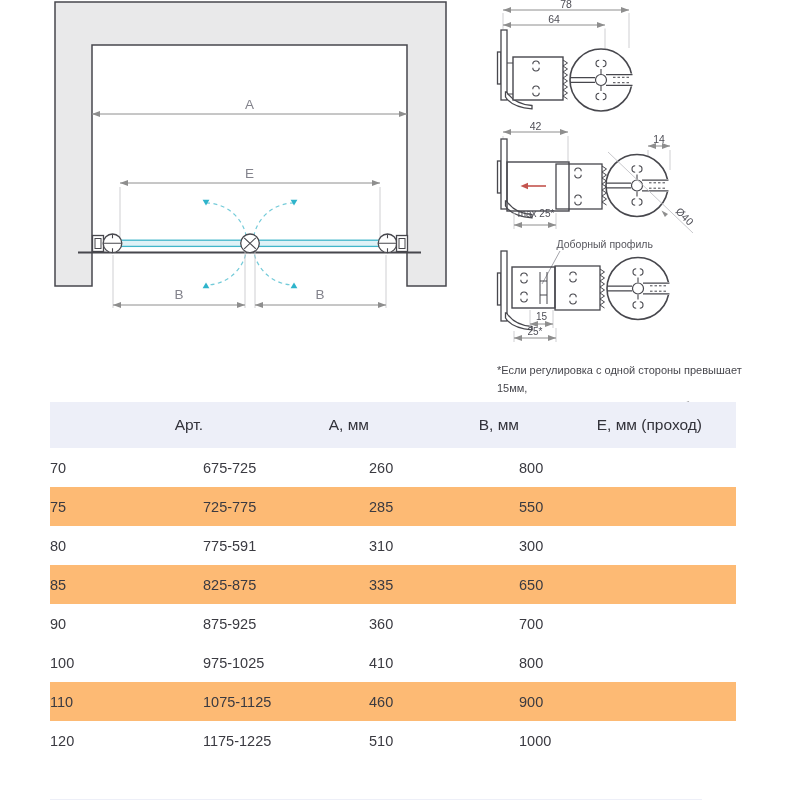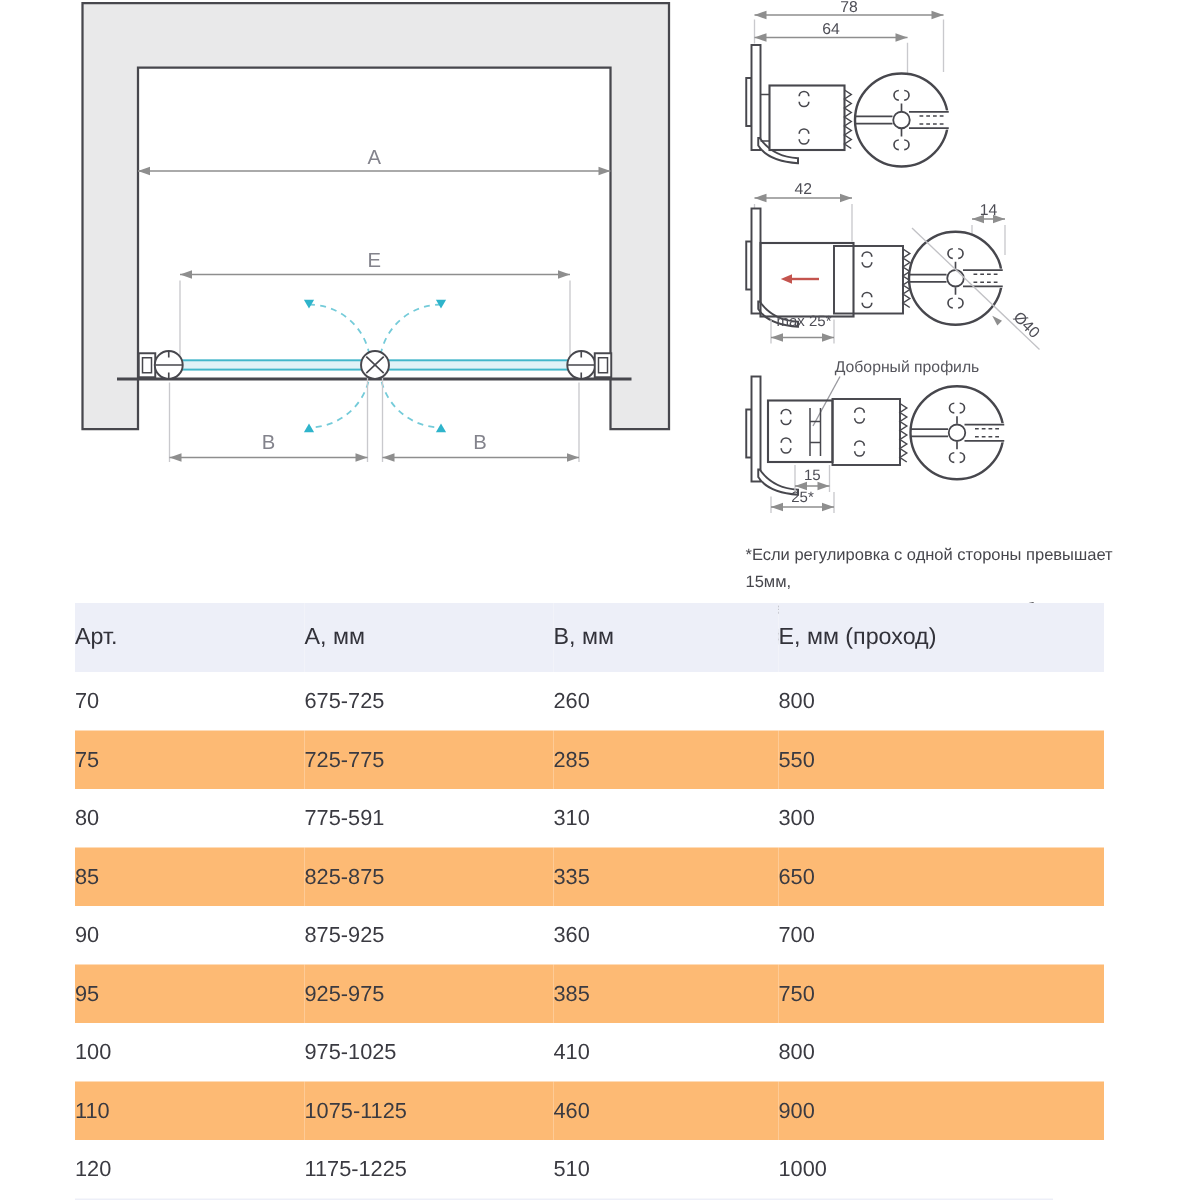--- a/index.html
+++ b/index.html
@@ -19,21 +19,21 @@
   #footnote{
     position:absolute;left:497px;top:361px;width:256px;
     font-size:11px;line-height:1.65;color:#46464c;
   }
   #size-table{
     position:absolute;left:50px;top:402px;width:652px;
     border-collapse:collapse;table-layout:fixed;
   }
   #size-table th{
     height:46px;font-weight:normal;font-size:15.5px;color:#32323a;
-    background:#edeff8;text-align:left;padding:0;
+    background:#edeff8;text-align:right;padding:0;
   }
   #size-table td{
     height:39px;font-size:14.5px;color:#3a3a41;text-align:left;padding:0;
   }
   #size-table tr.alt td{background:#fdba74;}
   #size-table th:last-child,#size-table td:last-child{padding-right:34px;}
   .c1{width:153px;}.c2{width:166px;}.c3{width:150px;}.c4{width:183px;}
   #sliver{position:absolute;left:50px;top:799px;width:652px;height:1px;background:#edeff8;}
 </style>
 </head>
@@ -249,26 +249,20 @@
       <td>825-875</td>
       <td>335</td>
       <td>650</td>
     </tr>
     <tr>
       <td>90</td>
       <td>875-925</td>
       <td>360</td>
       <td>700</td>
     </tr>
-    <tr class="alt">
-      <td>95</td>
-      <td>925-975</td>
-      <td>385</td>
-      <td>750</td>
-    </tr>
     <tr>
       <td>100</td>
       <td>975-1025</td>
       <td>410</td>
       <td>800</td>
     </tr>
     <tr class="alt">
       <td>110</td>
       <td>1075-1125</td>
       <td>460</td>

